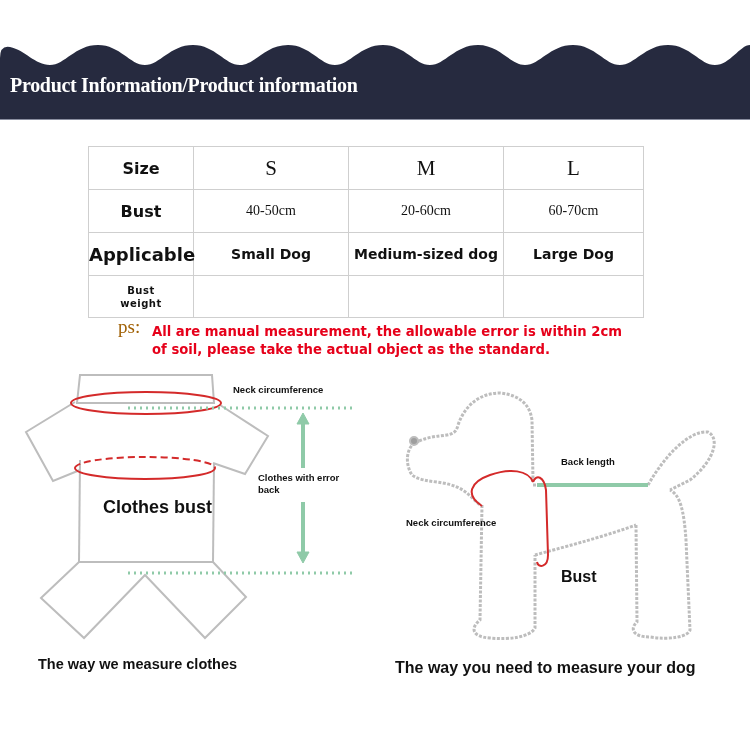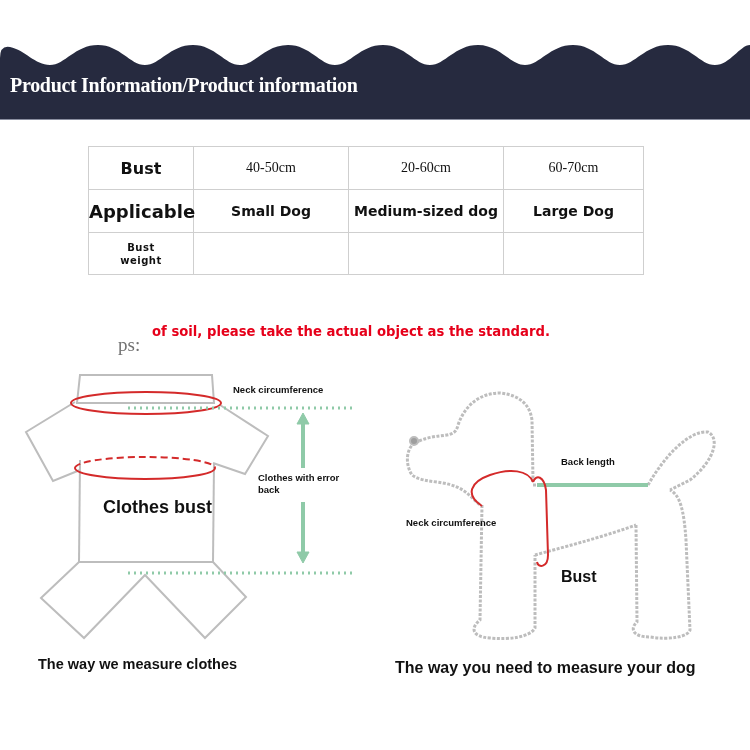--- a/index.html
+++ b/index.html
@@ -25,22 +25,22 @@
   table.size-table tr.r2 td { height: 42px; }
   table.size-table tr.r3 td { height: 42px; }
   table.size-table tr.r4 td { height: 41px; }
   .rowhead { font-weight: bold; font-family: "DejaVu Sans", sans-serif; font-size: 16px; }
   .rowhead.small { font-size: 18px; }
   .rowhead.tiny { font-size: 10px; line-height: 13px; letter-spacing: 0.5px; }
   .serif { font-family: "Liberation Serif", serif; font-size: 21px; }
   .serif.big { font-size: 14px; }
   .app { font-family: "DejaVu Sans", sans-serif; font-weight: bold; font-size: 14px; }
   .ps-label {
-    position: absolute; left: 118px; top: 334px; font-family: "Liberation Serif", serif;
-    font-size: 19px; color: #737373;
+    position: absolute; left: 118px; top: 316px; font-family: "Liberation Serif", serif;
+    font-size: 19px; color: #a16207;
   }
   .note {
     position: absolute; left: 152px; top: 323px; color: #e6001a;
     font-family: "DejaVu Sans", sans-serif; font-weight: bold; font-size: 13.2px; line-height: 18px;
     white-space: nowrap;
   }
   svg.diagram { position: absolute; left: 0; top: 360px; }
   .lbl { position: absolute; font-family: Liberation Sans, sans-serif; font-weight: bold; color: #111; white-space: nowrap; }
   .lbl.xs { font-size: 9.5px; }
   .lbl.md { font-size: 18px; }
@@ -58,20 +58,26 @@
 <div class="header-title">Product Information/Product information</div>
 
 <table class="size-table">
   <colgroup>
       <col style="width:105px">
       <col style="width:155px">
       <col style="width:155px">
       <col style="width:140px">
     </colgroup>
   <tbody>
+      <tr class="r1">
+    <td class="rowhead">Size</td>
+    <td class="serif">S</td>
+    <td class="serif">M</td>
+    <td class="serif">L</td>
+  </tr>
   <tr class="r2">
     <td class="rowhead">Bust</td>
     <td class="serif big">40-50cm</td>
     <td class="serif big">20-60cm</td>
     <td class="serif big">60-70cm</td>
   </tr>
   <tr class="r3">
     <td class="rowhead small">Applicable</td>
     <td class="app">Small Dog</td>
     <td class="app">Medium-sized dog</td>
@@ -81,20 +87,21 @@
     <td class="rowhead tiny"><span>Bust</span><br><span>weight</span></td>
     <td></td>
     <td></td>
     <td></td>
   </tr>
 </tbody>
   </table>
 
 <div class="ps-label">ps:</div>
 <div class="note">
+  <div>All are manual measurement, the allowable error is within 2cm</div>
   <div>of soil, please take the actual object as the standard.</div>
 </div>
 
 <svg class="diagram" width="750" height="390" viewBox="0 360 750 390">
 
   <g fill="none" stroke="#bdbdbd" stroke-width="2">
 
     <polygon points="80,375 212,375 214,403 77,403"></polygon>
 
     <polyline points="75,402 26,432 53,481 80,470"></polyline>

